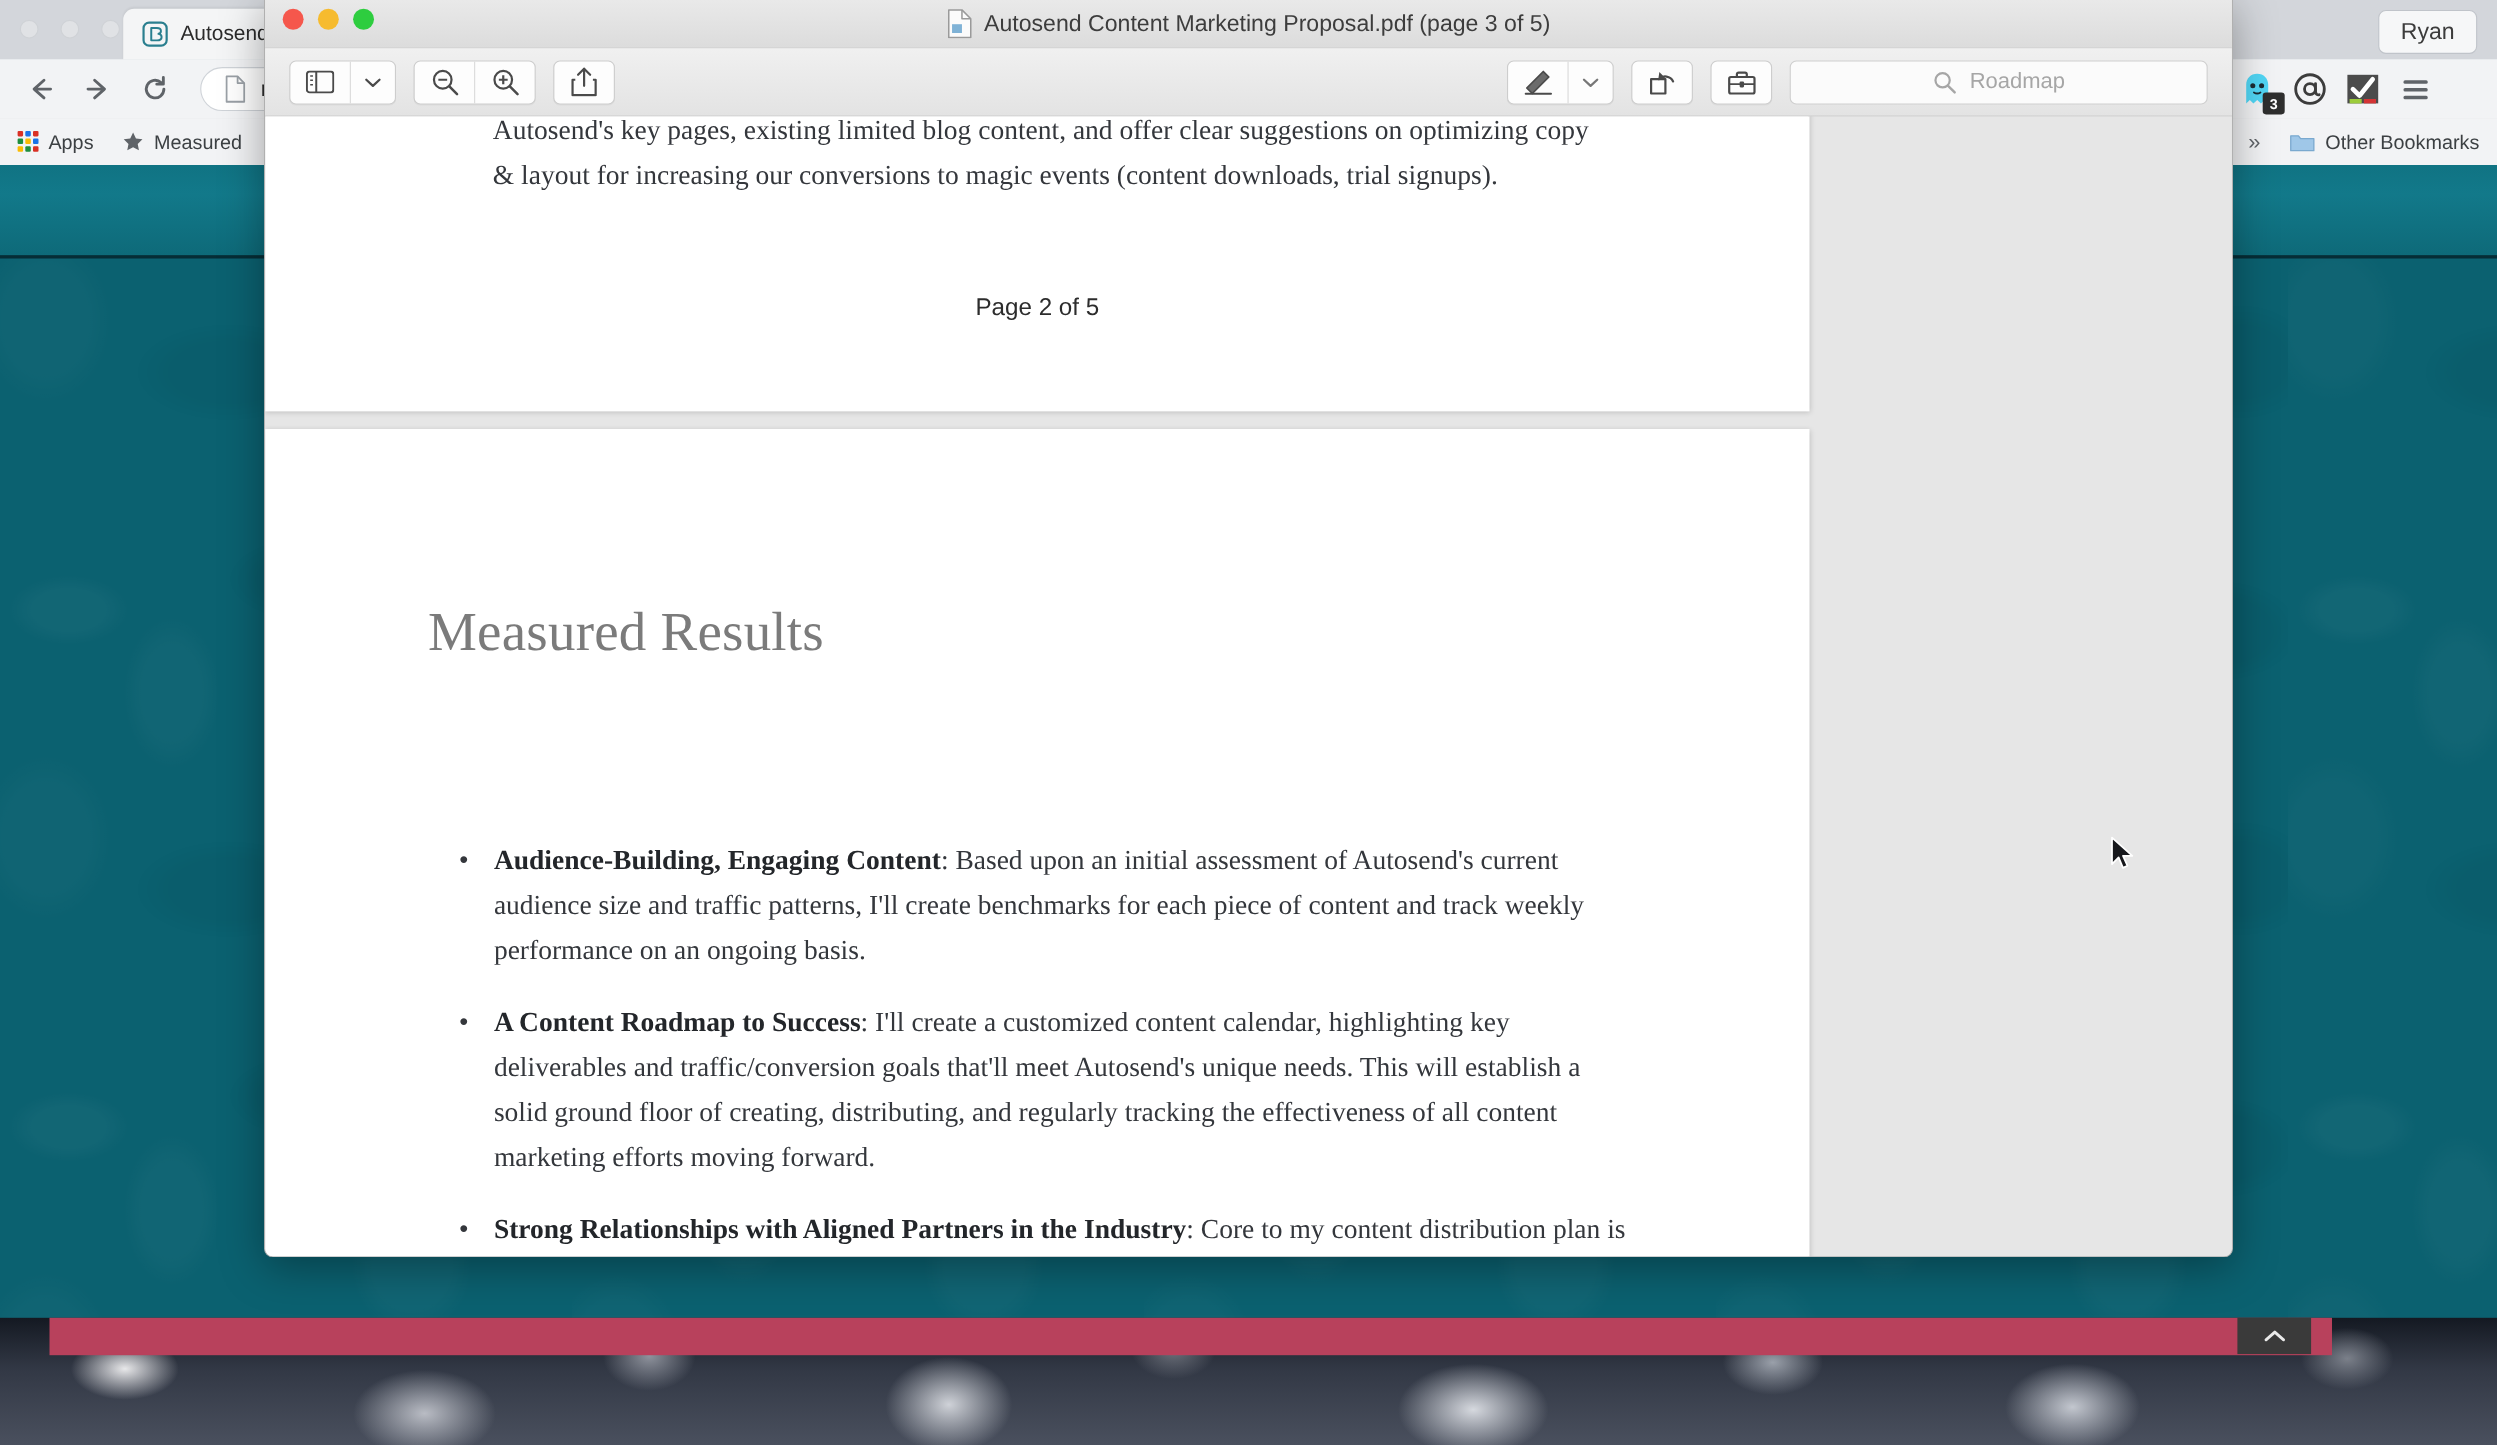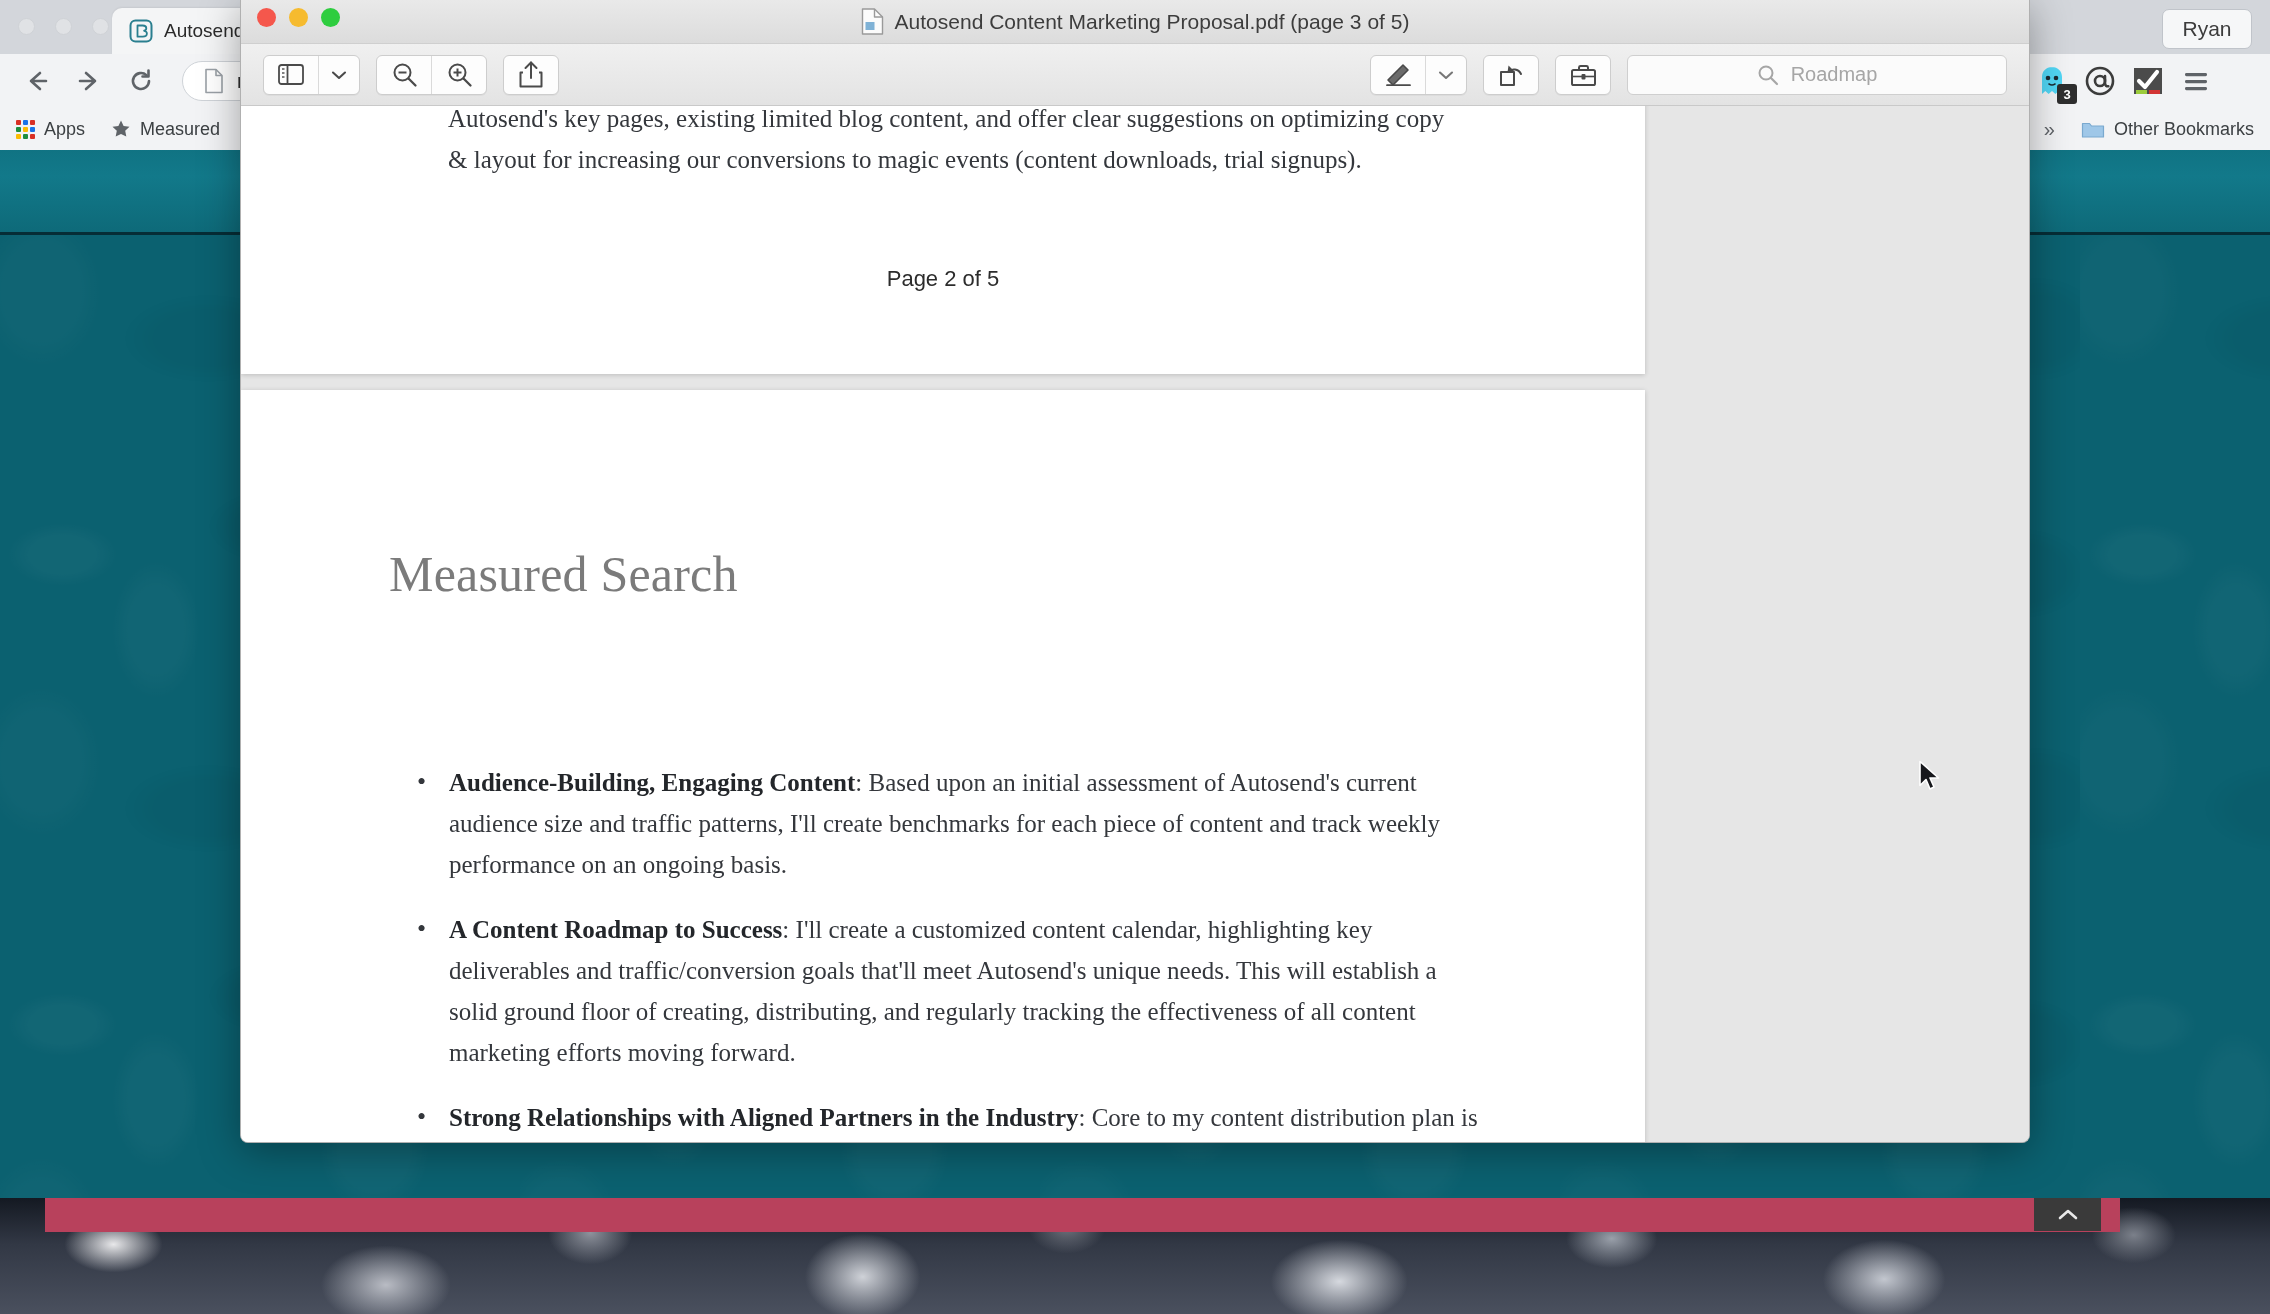--- a/index.html
+++ b/index.html
@@ -125,21 +125,21 @@
     width: 20px; height: 20px; border-radius: 3px;
     display: flex; align-items: center; justify-content: center;
   }
 
   .chrome-bookmarks {
     position: absolute; left: 0; top: 108px; width: 2270px; height: 42px;
     background: #f2f3f5;
     display: flex; align-items: center; gap: 26px; padding: 0 16px;
     font-size: 18px; color: #3c4043;
   }
-  .bm-item { display: flex; align-items: center; gap: 9px; white-space: nowrap; }
+  .bm-item { display: flex; align-items: flex-start; gap: 9px; white-space: nowrap; }
   .bm-spacer { flex: 1 1 auto; }
   .apps-grid { display: grid; grid-template-columns: repeat(3, 5px); grid-template-rows: repeat(3,5px); gap: 2px; }
   .apps-grid i { display: block; width: 5px; height: 5px; border-radius: 1px; }
 
   
   #preview-window {
     position: absolute; left: 240px; top: 0px; width: 1790px; height: 1143px;
     background: #e8e8e8;
     border: 1px solid #b0b0b0;
     border-top: none;
@@ -508,21 +508,21 @@
   </div>
 
   <div class="pv-content">
 
     <div class="pdf-page" id="pdf-page-2">
       <div class="pdf-body pdf-para tail-para">Autosend's key pages, existing limited blog content, and offer clear suggestions on optimizing copy &amp; layout for increasing our conversions to magic events (content downloads, trial signups).</div>
       <div class="page-footer">Page 2 of 5</div>
     </div>
 
     <div class="pdf-page" id="pdf-page-3">
-      <h1 class="pdf-h1">Measured Search</h1>
+      <h1 class="pdf-h1">Measured Results</h1>
 
 
       <ul class="bullets pdf-body">
         <li>
           <span class="bl">Audience-Building, Engaging Content</span><span>: Based upon an initial assessment of Autosend's current audience size and traffic patterns, I'll create benchmarks for each piece of content and track weekly performance on an ongoing basis.</span>
         </li>
         <li>
           <span class="bl">A Content Roadmap to Success</span><span>: I'll create a customized content calendar, highlighting key deliverables and traffic/conversion goals that'll meet Autosend's unique needs. This will establish a solid ground floor of creating, distributing, and regularly tracking the effectiveness of all content marketing efforts moving forward.</span>
         </li>
         <li>

